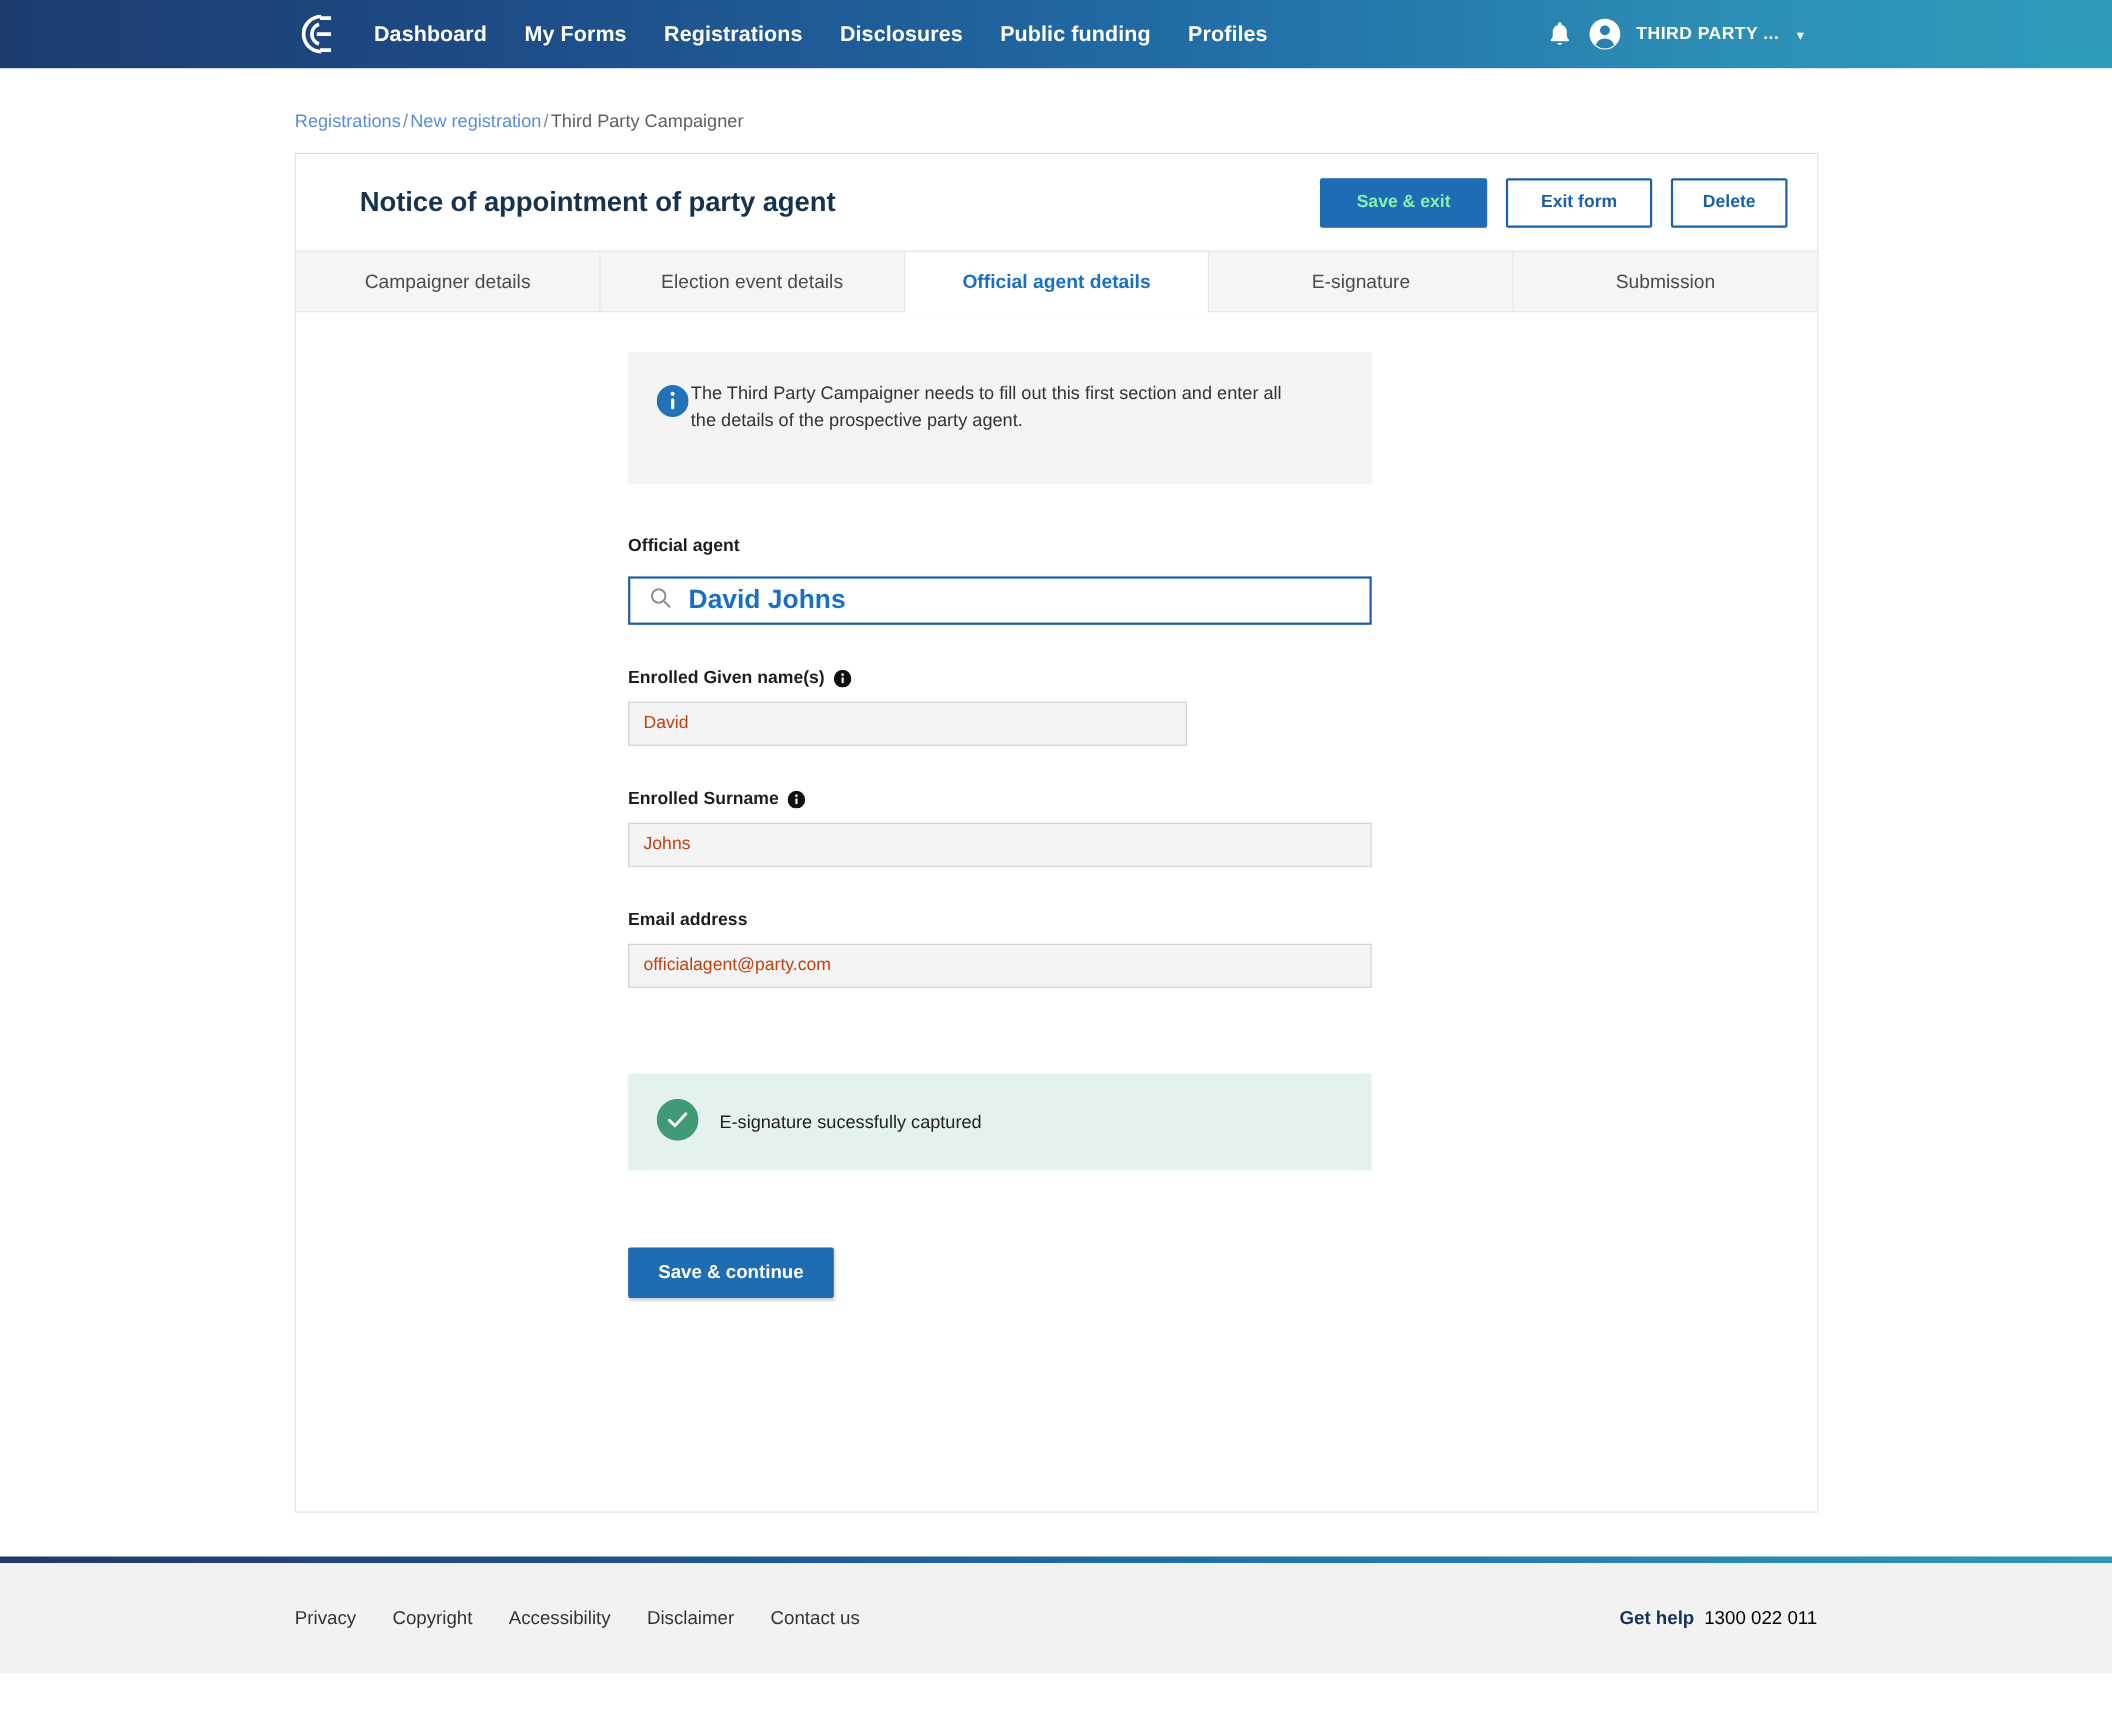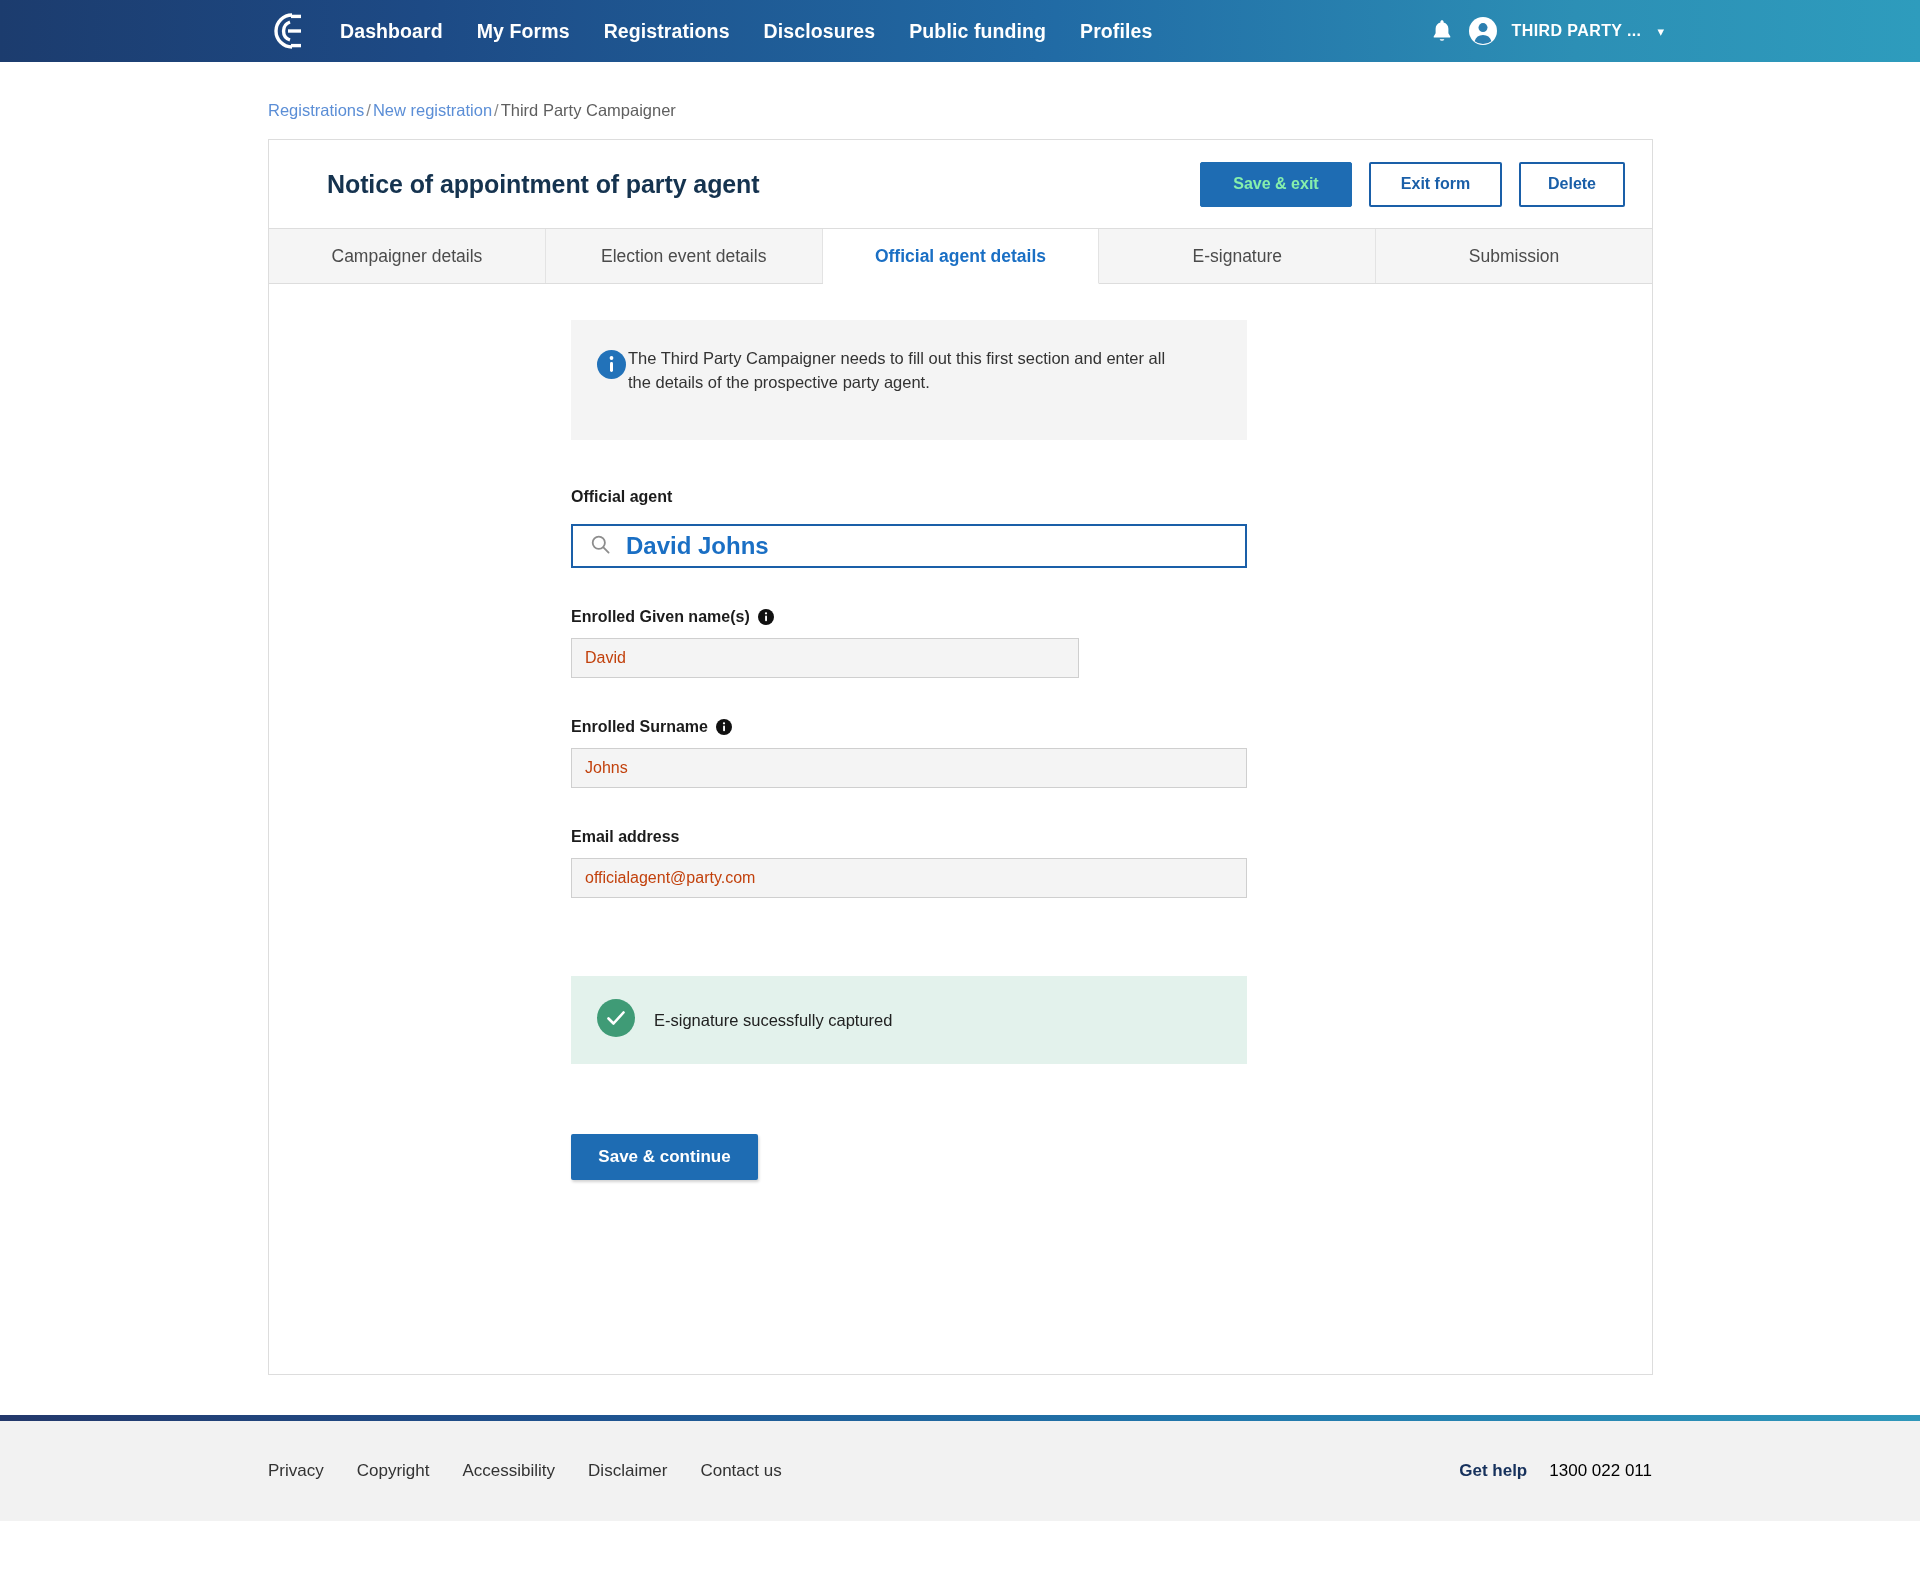--- a/index.html
+++ b/index.html
@@ -36,21 +36,21 @@
     color: #ffffff;
     font-size: 19.5px;
     font-weight: bold;
     letter-spacing: .1px;
     text-decoration: none;
     white-space: nowrap;
     cursor: pointer;
   }
   .nav-right {
     position: absolute;
-    right: 256px;
+    right: 280px;
     display: flex;
     align-items: center;
     gap: 14px;
   }
   .bell-icon { width: 24px; height: 26px; display: block; }
   .avatar-icon { width: 30px; height: 30px; display: block; }
   .user-name {
     color: #ffffff;
     font-size: 16px;
     font-weight: bold;
@@ -267,21 +267,21 @@
     color: #333333;
     text-decoration: none;
     cursor: pointer;
     white-space: nowrap;
   }
   .footer-help {
     position: absolute;
     right: 268px;
     display: flex;
     align-items: flex-start;
-    gap: 22px;
+    gap: 9px;
     white-space: nowrap;
   }
   .help-label { font-size: 17px; font-weight: bold; color: #16315c; }
   .help-phone { font-size: 17px; color: #000000; }
 
   .sp-30 { height: 30px; }
   .sp-40 { height: 40px; }
   .sp-48 { height: 48px; }
   .sp-70 { height: 70px; }
   .sp-78 { height: 78px; }

